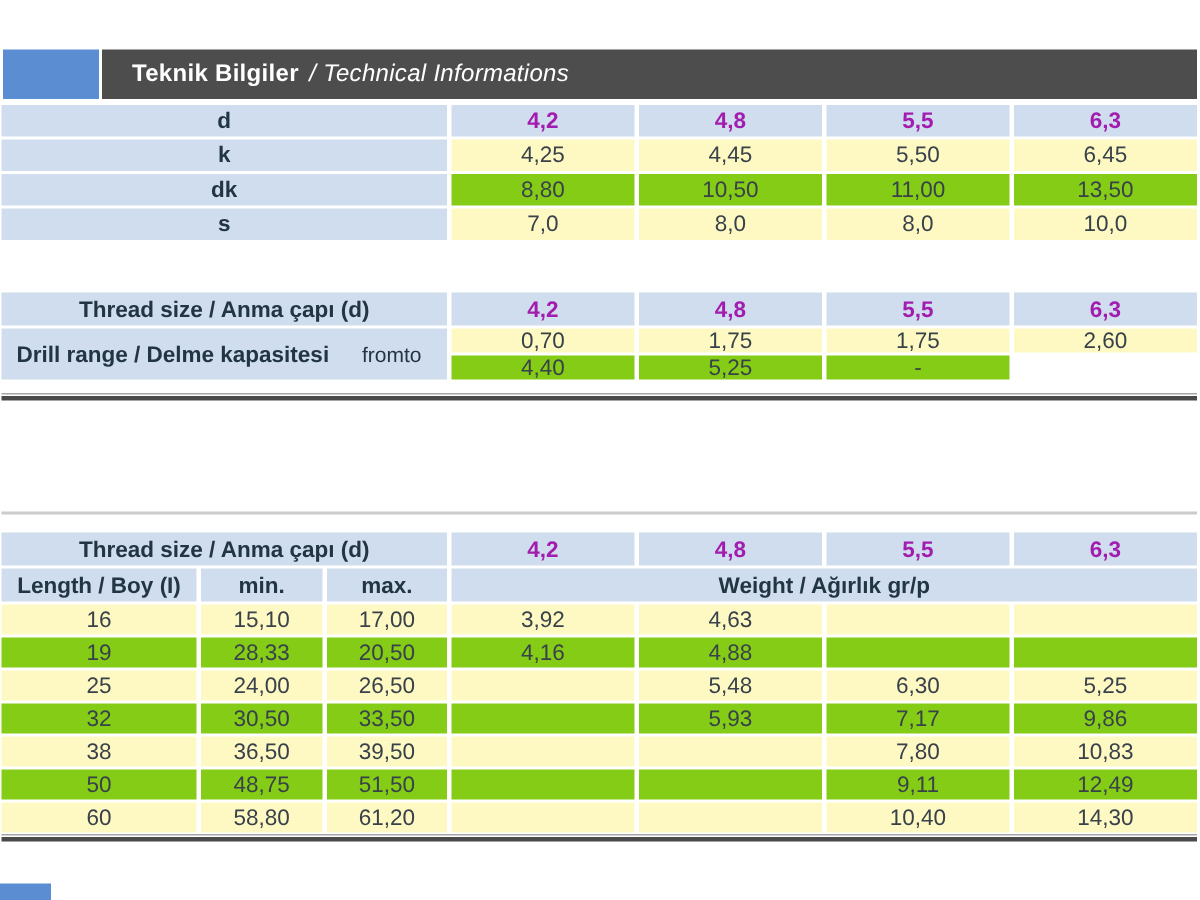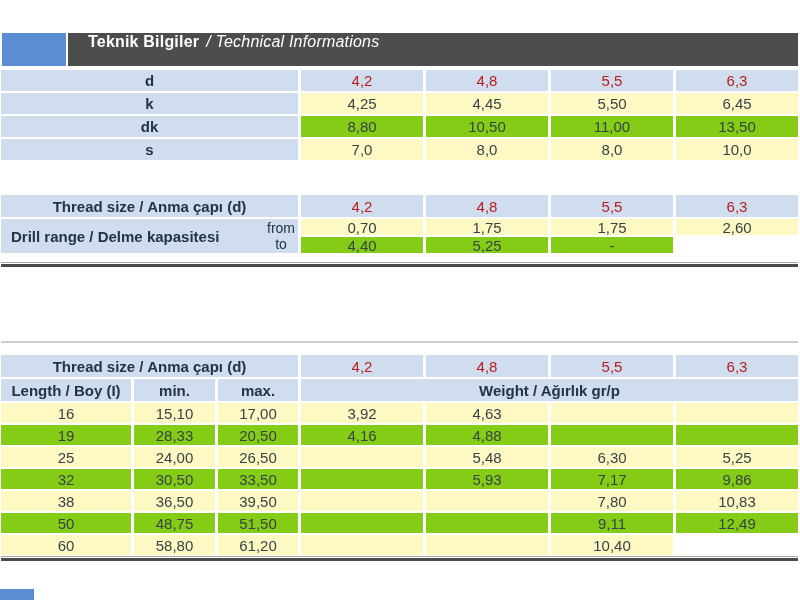--- a/index.html
+++ b/index.html
@@ -4,44 +4,44 @@
 <style>
   html,body { margin:0; padding:0; background:#ffffff; }
   .page {
     position:relative; width:800px; height:600px; background:#ffffff;
     font-family:"Liberation Sans", sans-serif; overflow:hidden;
   }
   
   .hdr-square { position:absolute; left:2px; top:33px; width:64px; height:33px; background:#5b8dd3; }
   .hdr-bar {
     position:absolute; left:68px; top:33px; width:730px; height:33px; background:#4d4d4d;
-    color:#ffffff; display:flex; align-items:flex-start; padding-left:20px; box-sizing:border-box;
+    color:#ffffff; display:flex; align-items:center; padding-left:20px; box-sizing:border-box;
     font-size:16px; letter-spacing:0.2px;
   }
   .hdr-bar .tr { font-weight:700; }
   .hdr-bar .en { font-style:italic; margin-left:7px; font-weight:400; }
 
   
   .grid { position:absolute; display:grid; column-gap:3px; row-gap:2px; }
   .c { display:flex; align-items:center; justify-content:center; font-size:15px; color:#39424a; overflow:hidden; }
   .lbl { background:#d0ddee; font-weight:700; color:#223543; }
-  .hv  { background:#d0ddee; font-weight:400; color:#b91c1c; }
+  .hv  { background:#d0ddee; font-weight:700; color:#a21caf; }
   .odd  { background:#fef9c3; }
   .even { background:#84cc16; }
 
   .t1 { left:1px; top:70px;  grid-template-columns:297px 122px 122px 122px 122px; grid-auto-rows:21px; }
   .t2 { left:1px; top:195px; grid-template-columns:297px 122px 122px 122px 122px; grid-template-rows:22px 16px 16px; }
   .t3 { left:1px; top:355px; grid-template-columns:130px 81px 80px 122px 122px 122px 122px; grid-template-rows:22px 22px repeat(7,20px); }
 
   .drill {
     grid-row:2/4; grid-column:1; background:#d0ddee; box-sizing:border-box;
-    display:flex; align-items:center; justify-content:space-between; padding:0 3px 0 10px;
+    display:flex; align-items:center; justify-content:space-between; padding:0 17px 0 10px;
     font-weight:700; font-size:15px; color:#223543;
   }
-  .fromto { display:flex; flex-direction:column; align-items:center; font-weight:400; font-size:14px; line-height:16px; color:#223543; }
+  .fromto { display:flex; align-items:center; font-weight:400; font-size:14px; line-height:16px; color:#223543; }
 
   .span3  { grid-column:1/4; }
   .span4w { grid-column:4/8; }
 
   
   .rule {
     position:absolute; left:1px; width:797px; height:1px; background:#ffffff;
     border-top:1px solid #a6a6a6; border-bottom:3px solid #4a4a4a;
   }
   .rule1 { top:262px; }
@@ -173,19 +173,20 @@
     <div class="c even"></div>
     <div class="c even">9,11</div>
     <div class="c even">12,49</div>
 
     <div class="c odd">60</div>
     <div class="c odd">58,80</div>
     <div class="c odd">61,20</div>
     <div class="c odd"></div>
     <div class="c odd"></div>
     <div class="c odd">10,40</div>
+    <div class="c odd">14,30</div>
   </div>
 
   <div class="rule rule2"></div>
 
   <div class="bottom-square"></div>
 
 </div>
 
 </body></html>

